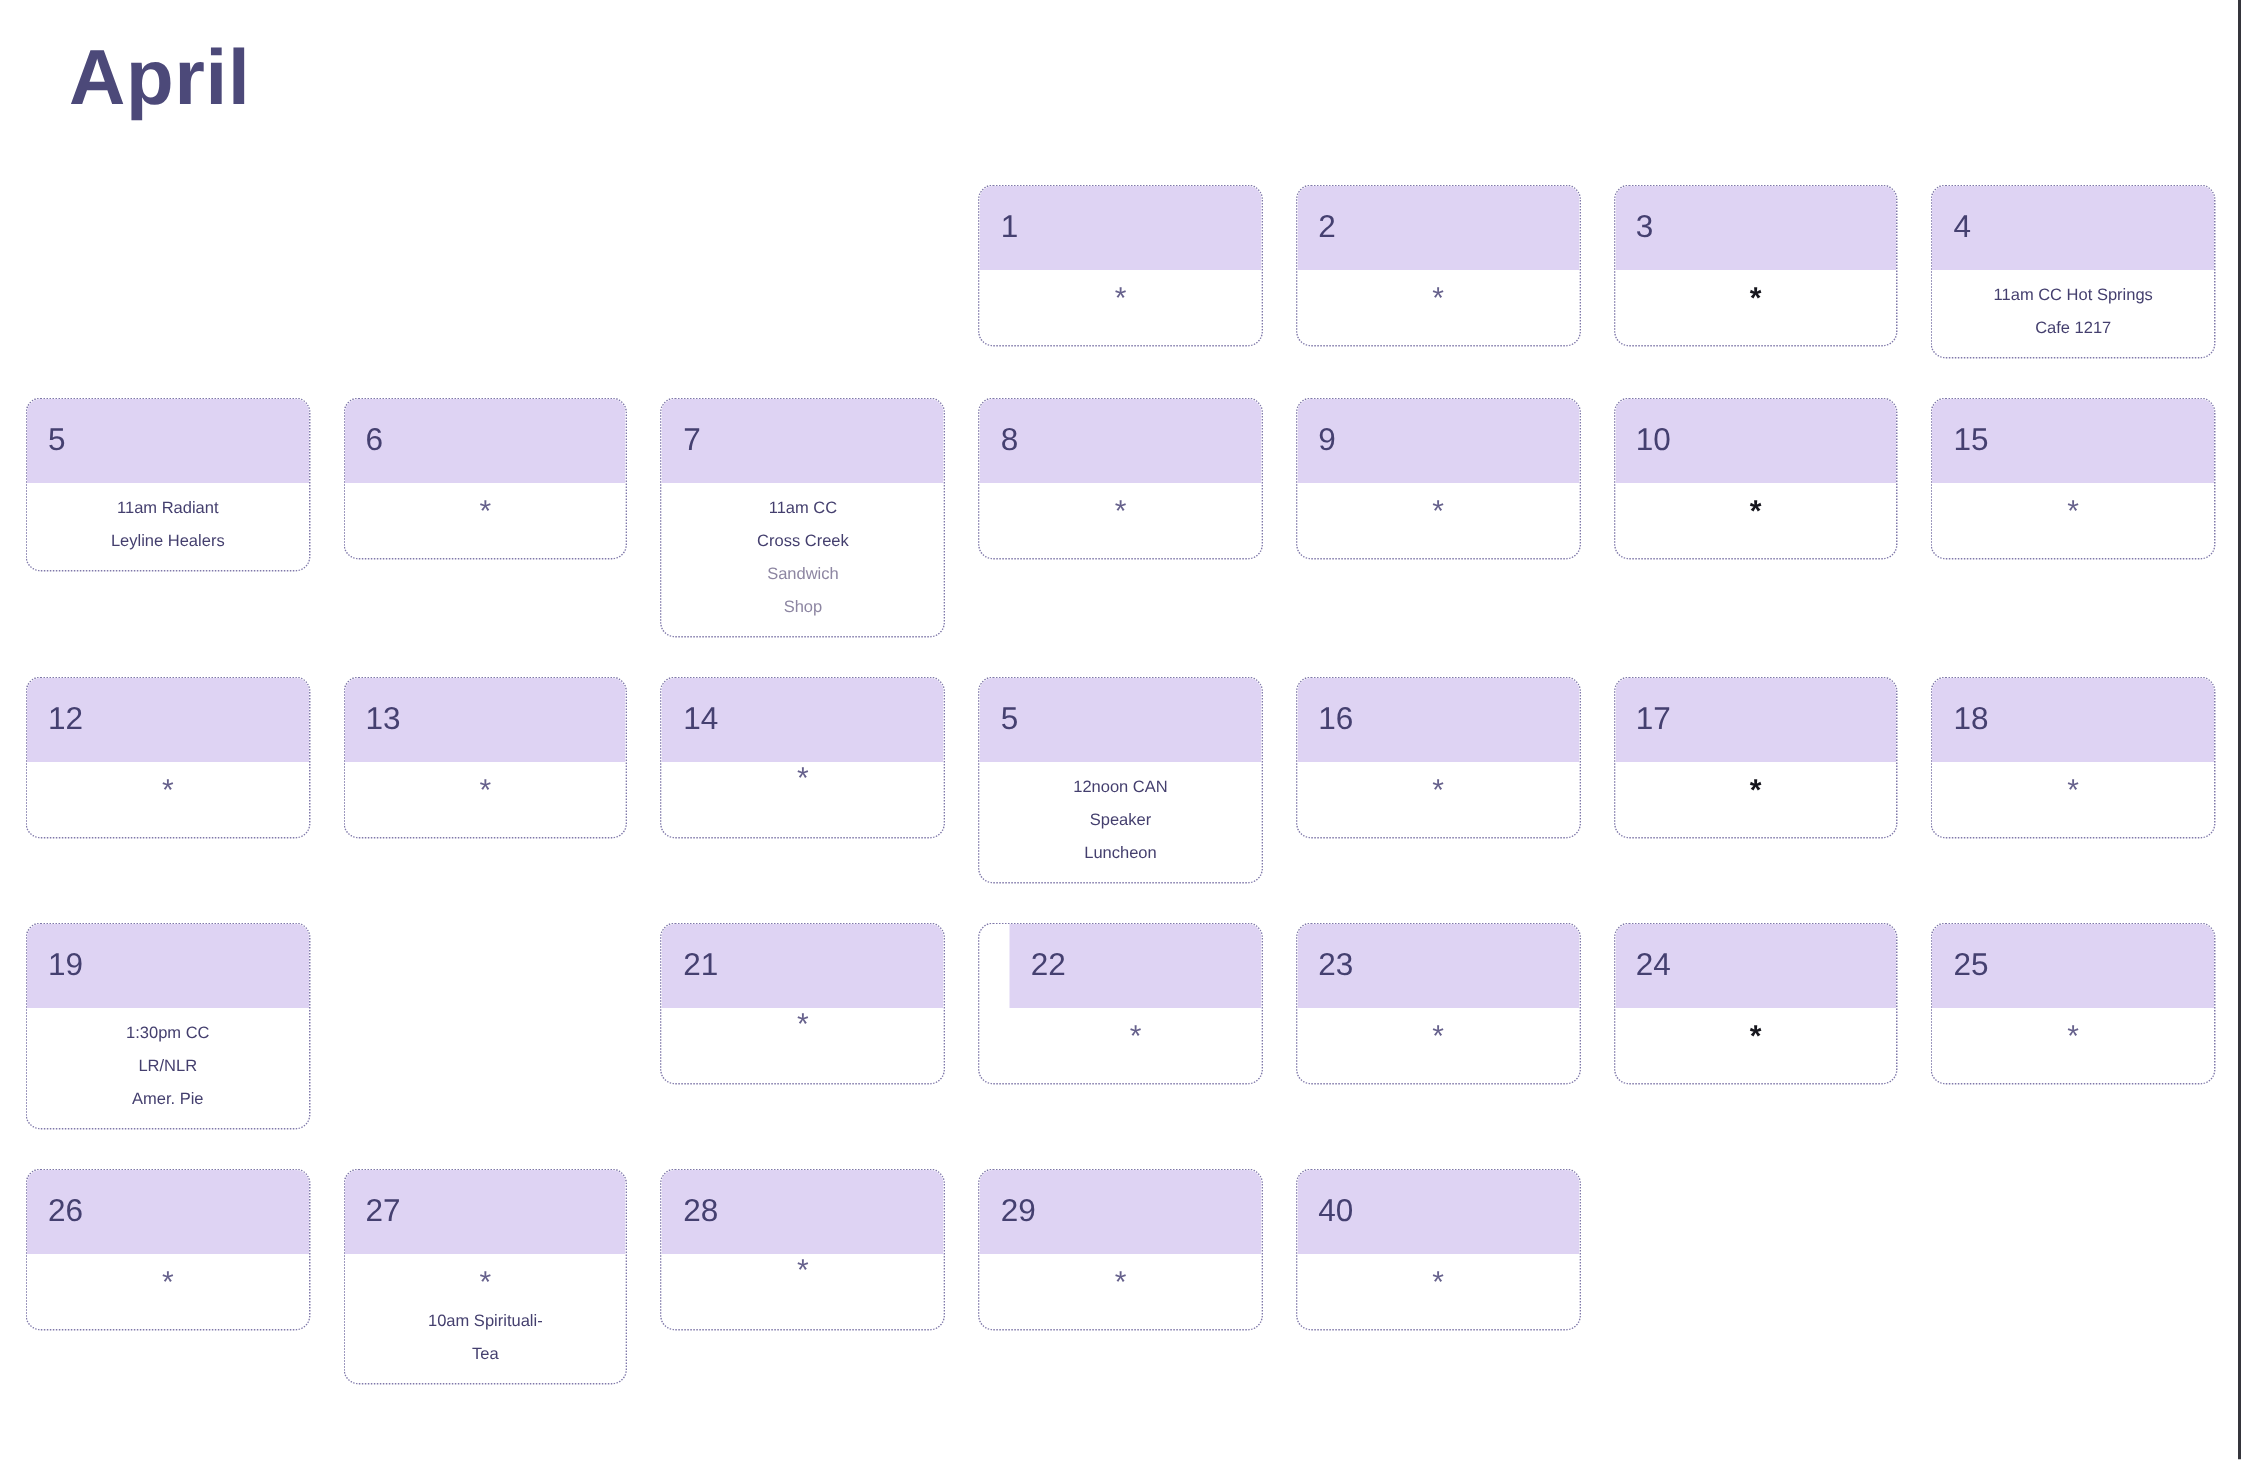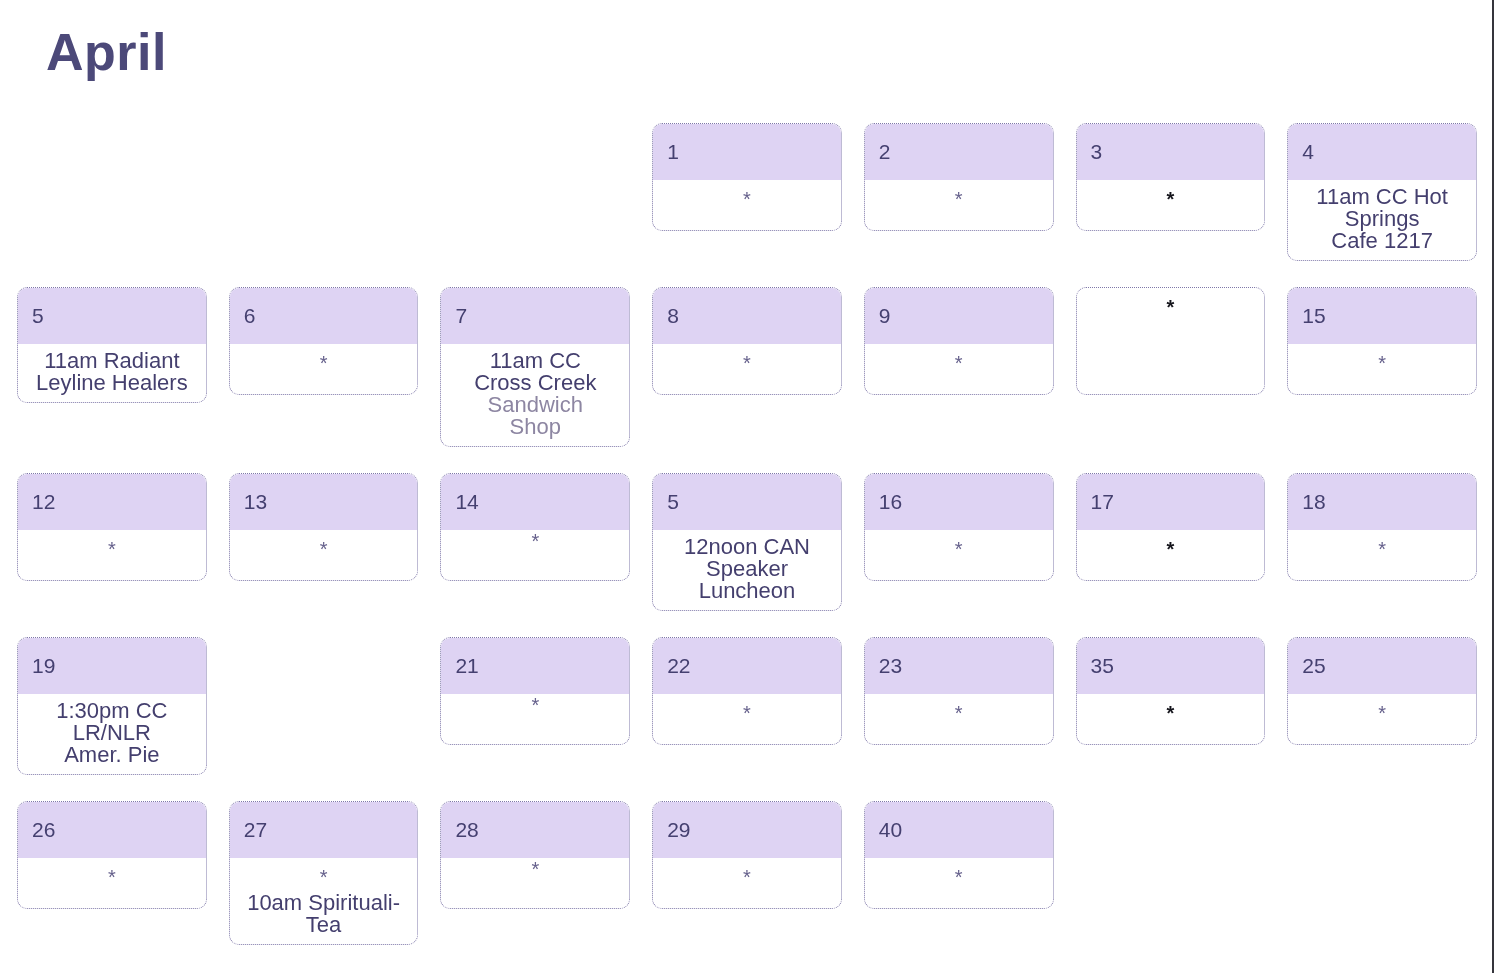--- a/index.html
+++ b/index.html
@@ -76,21 +76,21 @@
   .asterisk.bold {
     color: var(--asterisk_bold_color, #16161d);
     font-weight: 700;
   }
   .asterisk.raised {
     margin-top: -4px;
   }
 
   .event {
     color: var(--event_text_color, #443f6e);
-    font-size: 22px;
+    font-size: 11px;
     line-height: 22px;
     font-weight: 500;
     white-space: pre-line;
   }
   .event.muted {
     color: var(--event_muted_color, #8d86a2);
   }
   .asterisk + .event { margin-top: 6px; }
 
   .right-edge-line {
@@ -180,20 +180,23 @@
       </div>
       <div class="day-cell" style="grid-area: 2 / 5;">
         <div class="day-header">
           <span class="day-number">9</span>
         </div>
         <div class="day-body">
           <span class="asterisk">*</span>
         </div>
       </div>
       <div class="day-cell" style="grid-area: 2 / 6;">
+        <div class="day-header">
+          <span class="day-number">10</span>
+        </div>
         <div class="day-body">
           <span class="asterisk bold">*</span>
         </div>
       </div>
       <div class="day-cell" style="grid-area: 2 / 7;">
         <div class="day-header">
           <span class="day-number">15</span>
         </div>
         <div class="day-body">
           <span class="asterisk">*</span>
@@ -268,39 +271,39 @@
         </div>
       </div>
       <div class="day-cell" style="grid-area: 4 / 3;">
         <div class="day-header">
           <span class="day-number">21</span>
         </div>
         <div class="day-body">
           <span class="asterisk raised">*</span>
         </div>
       </div>
-      <div class="day-cell" style="grid-area: 4 / 4;">
+      <div class="day-cell" style="grid-area: 4 / 4; padding-left: 20px;">
         <div class="day-header">
           <span class="day-number">22</span>
         </div>
         <div class="day-body">
           <span class="asterisk">*</span>
         </div>
       </div>
       <div class="day-cell" style="grid-area: 4 / 5;">
         <div class="day-header">
           <span class="day-number">23</span>
         </div>
         <div class="day-body">
           <span class="asterisk">*</span>
         </div>
       </div>
       <div class="day-cell" style="grid-area: 4 / 6;">
         <div class="day-header">
-          <span class="day-number">35</span>
+          <span class="day-number">24</span>
         </div>
         <div class="day-body">
           <span class="asterisk bold">*</span>
         </div>
       </div>
       <div class="day-cell" style="grid-area: 4 / 7;">
         <div class="day-header">
           <span class="day-number">25</span>
         </div>
         <div class="day-body">

